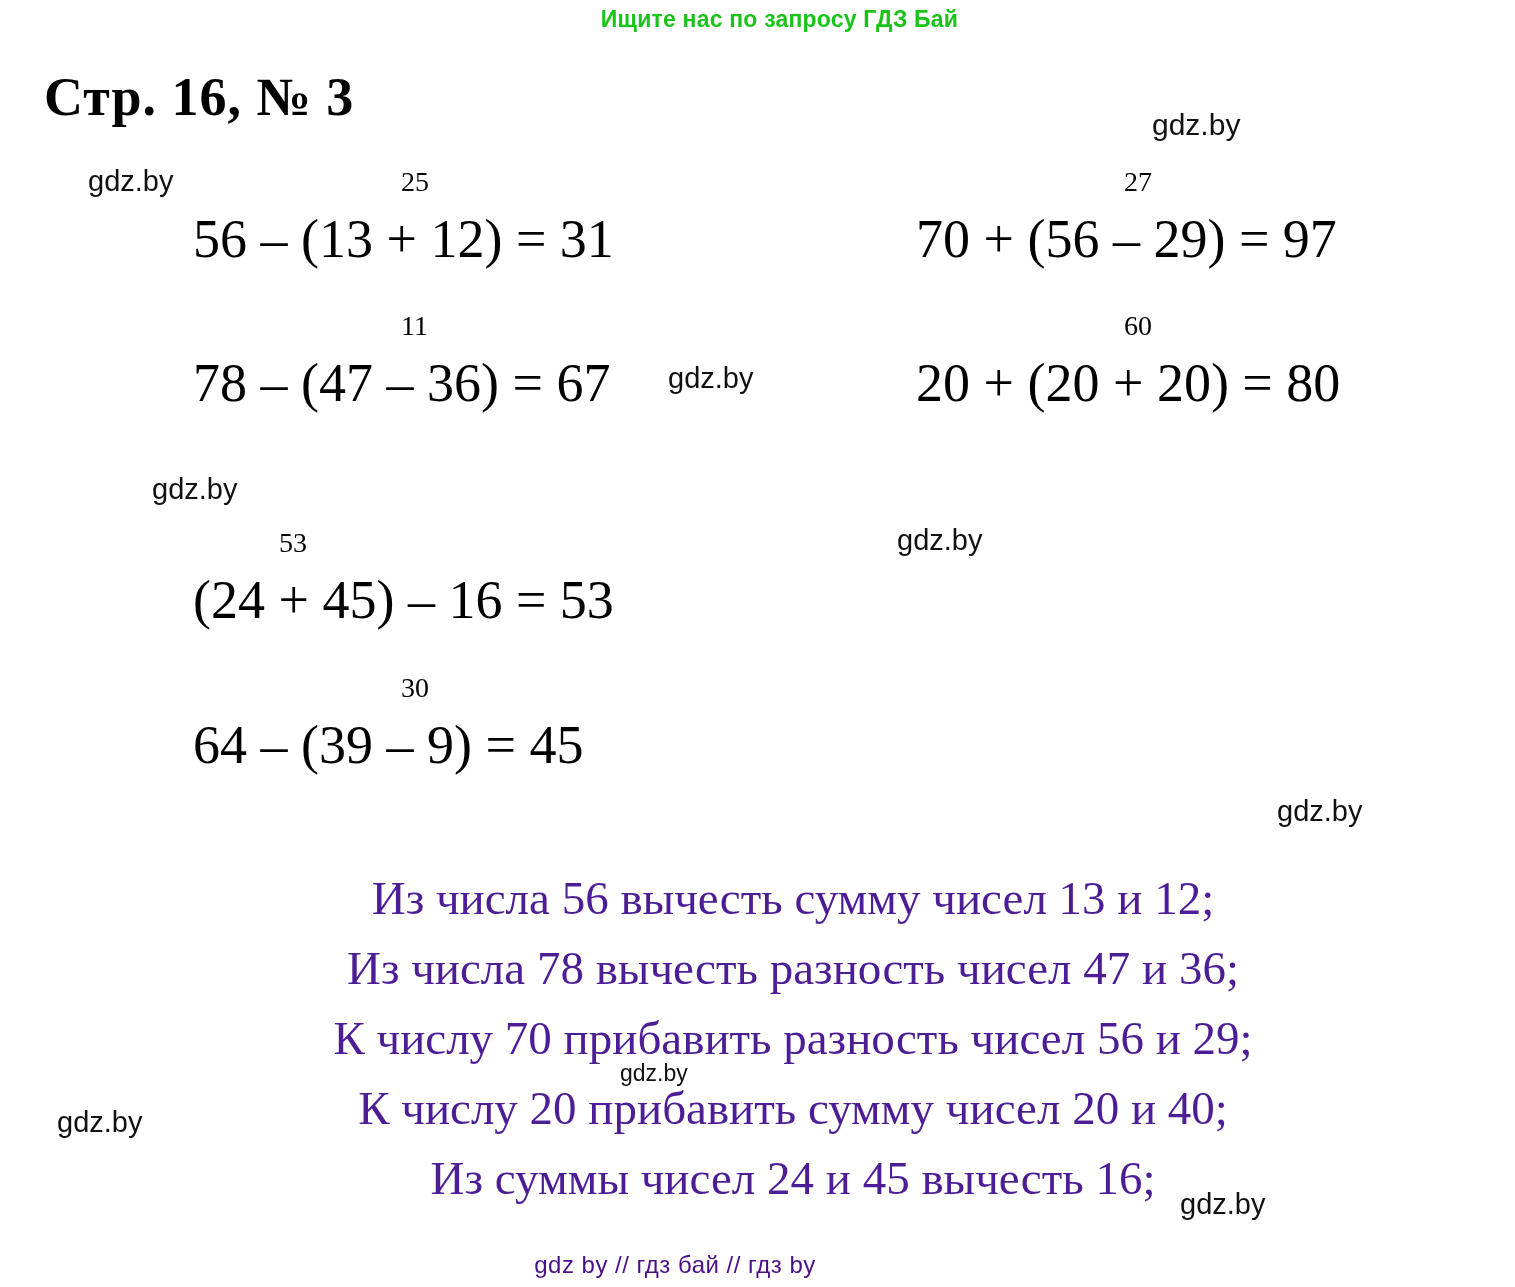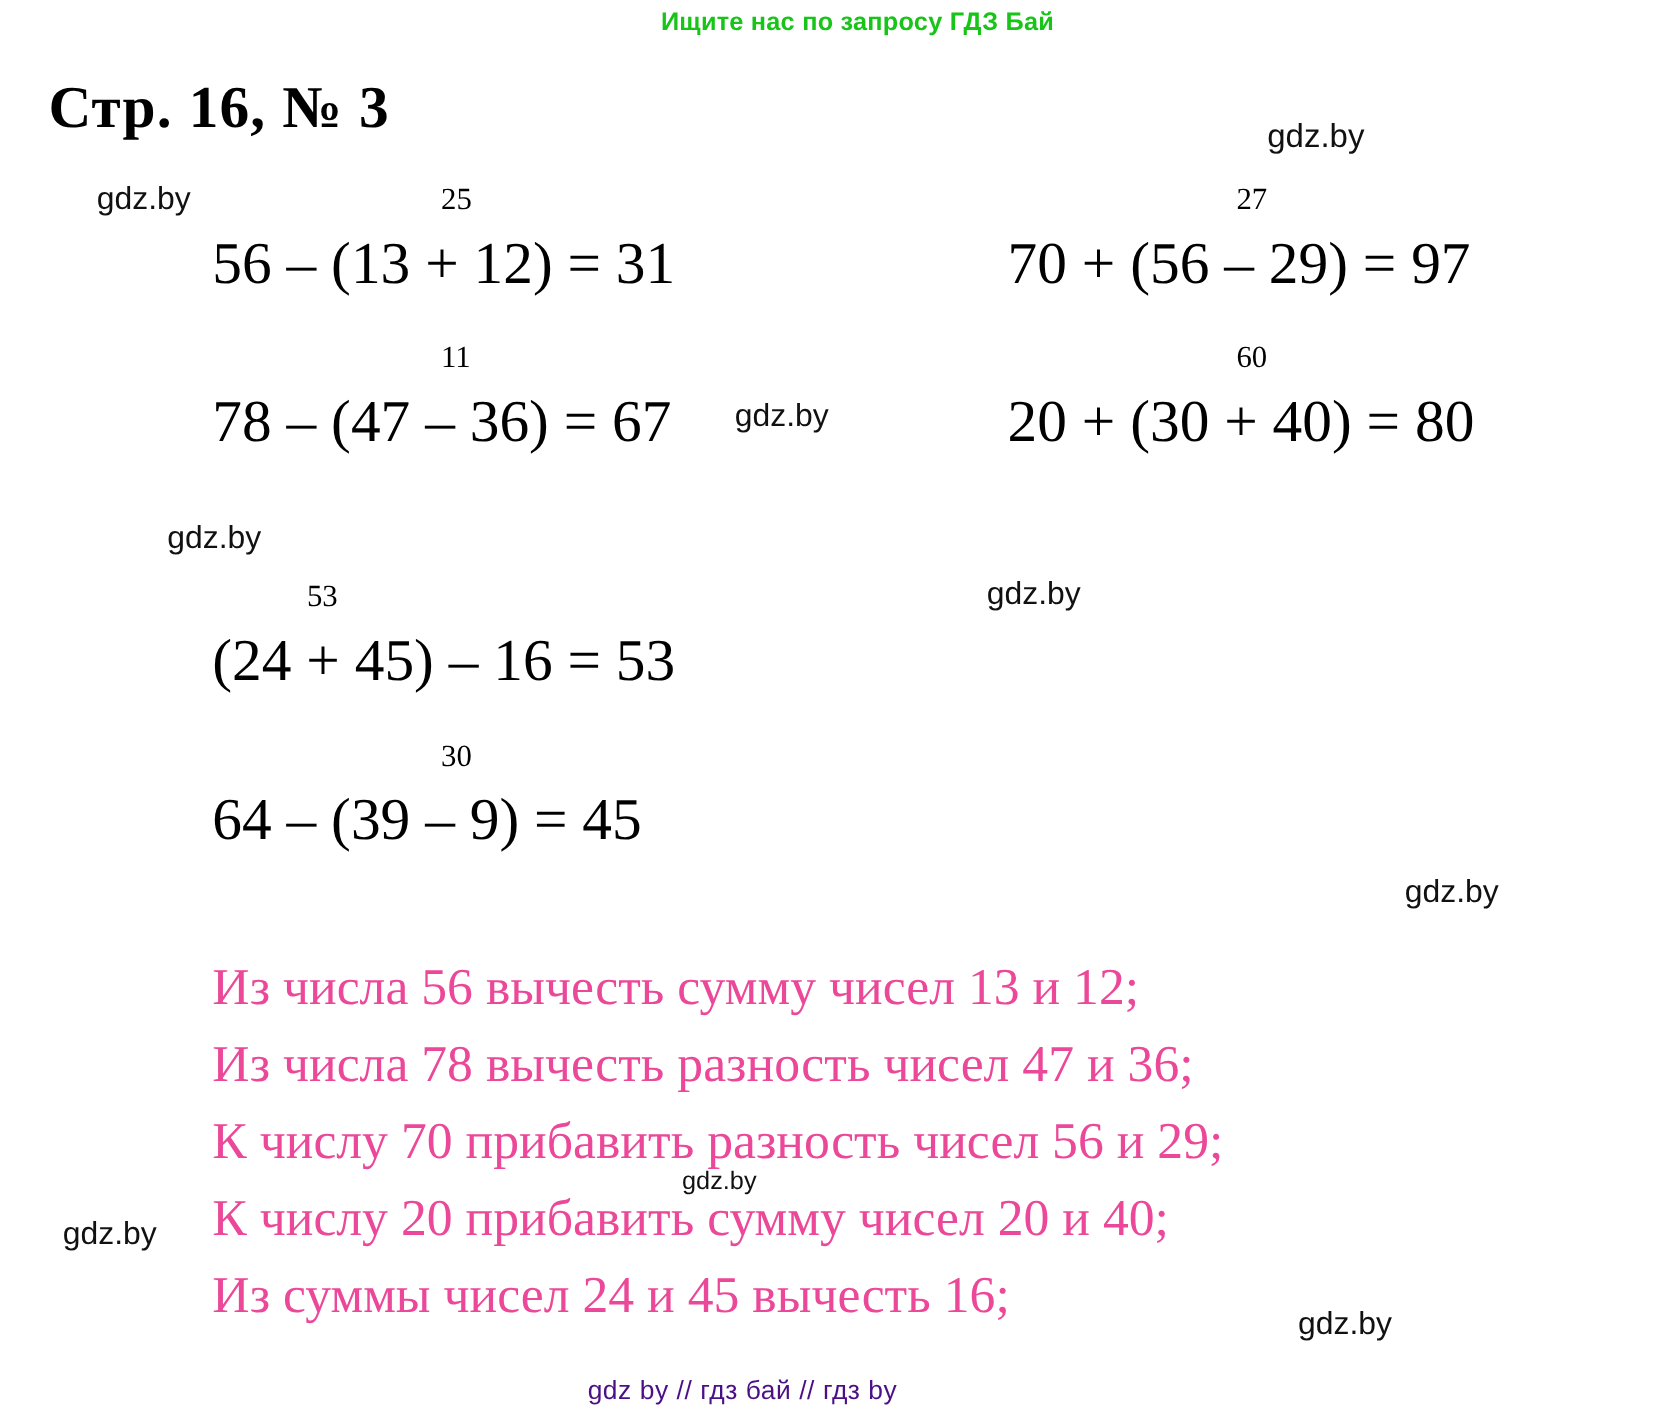--- a/index.html
+++ b/index.html
@@ -74,21 +74,22 @@
     position: absolute;
     left: 193px;
     top: 863px;
     width: 1200px;
   }
   .sentence {
     font-family: "Liberation Serif", "DejaVu Serif", serif;
     font-size: 47px;
     line-height: 70px;
     white-space: nowrap;
-    color: #ec4899;
+    color: #4c1d95;
+    text-align: center;
   }
 
   
   .wm {
     position: absolute;
     font-family: "Liberation Sans", "DejaVu Sans", sans-serif;
     color: #111111;
     white-space: nowrap;
   }
 
@@ -125,21 +126,21 @@
     <span class="main">70 + (56 – 29) = 97</span>
   </div>
 
   <div class="expr" style="left:193px; top:356px;">
     <span class="sup" style="left:208px;">11</span>
     <span class="main">78 – (47 – 36) = 67</span>
   </div>
 
   <div class="expr" style="left:916px; top:356px;">
     <span class="sup" style="left:208px;">60</span>
-    <span class="main">20 + (30 + 40) = 80</span>
+    <span class="main">20 + (20 + 20) = 80</span>
   </div>
 
   <div class="expr" style="left:193px; top:573px;">
     <span class="sup" style="left:86px;">53</span>
     <span class="main">(24 + 45) – 16 = 53</span>
   </div>
 
   <div class="expr" style="left:193px; top:718px;">
     <span class="sup" style="left:208px;">30</span>
     <span class="main">64 – (39 – 9) = 45</span>

